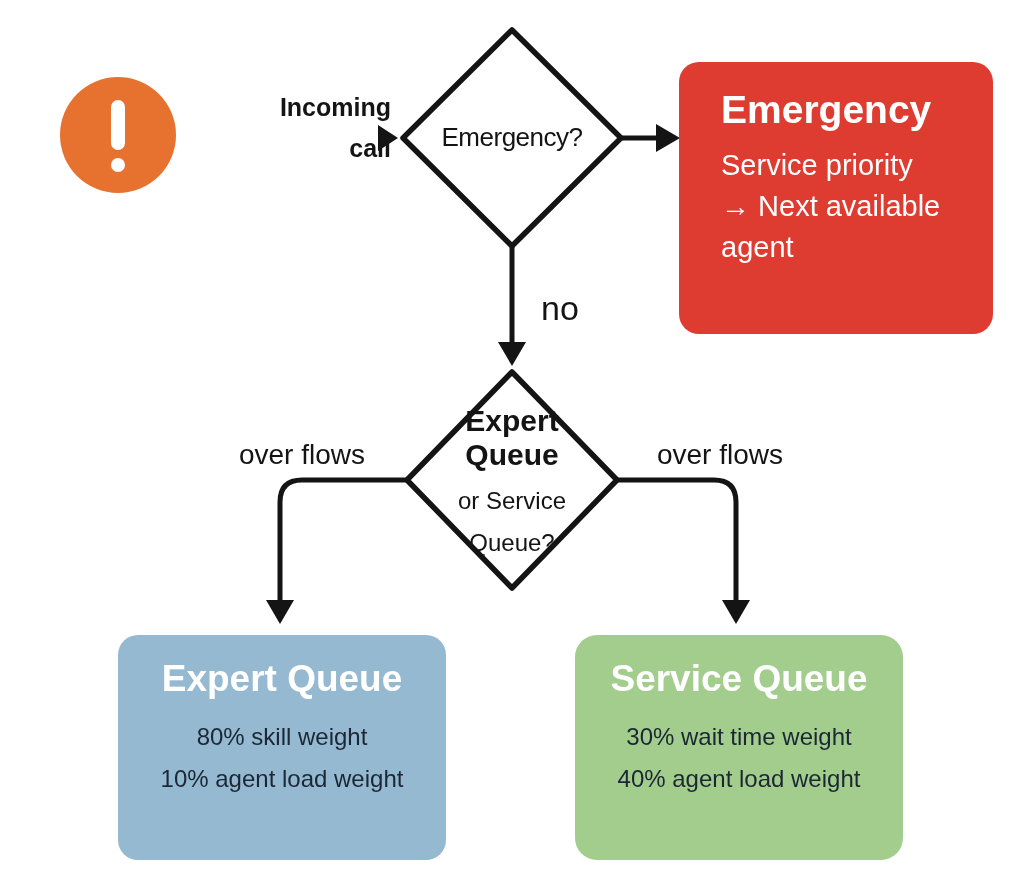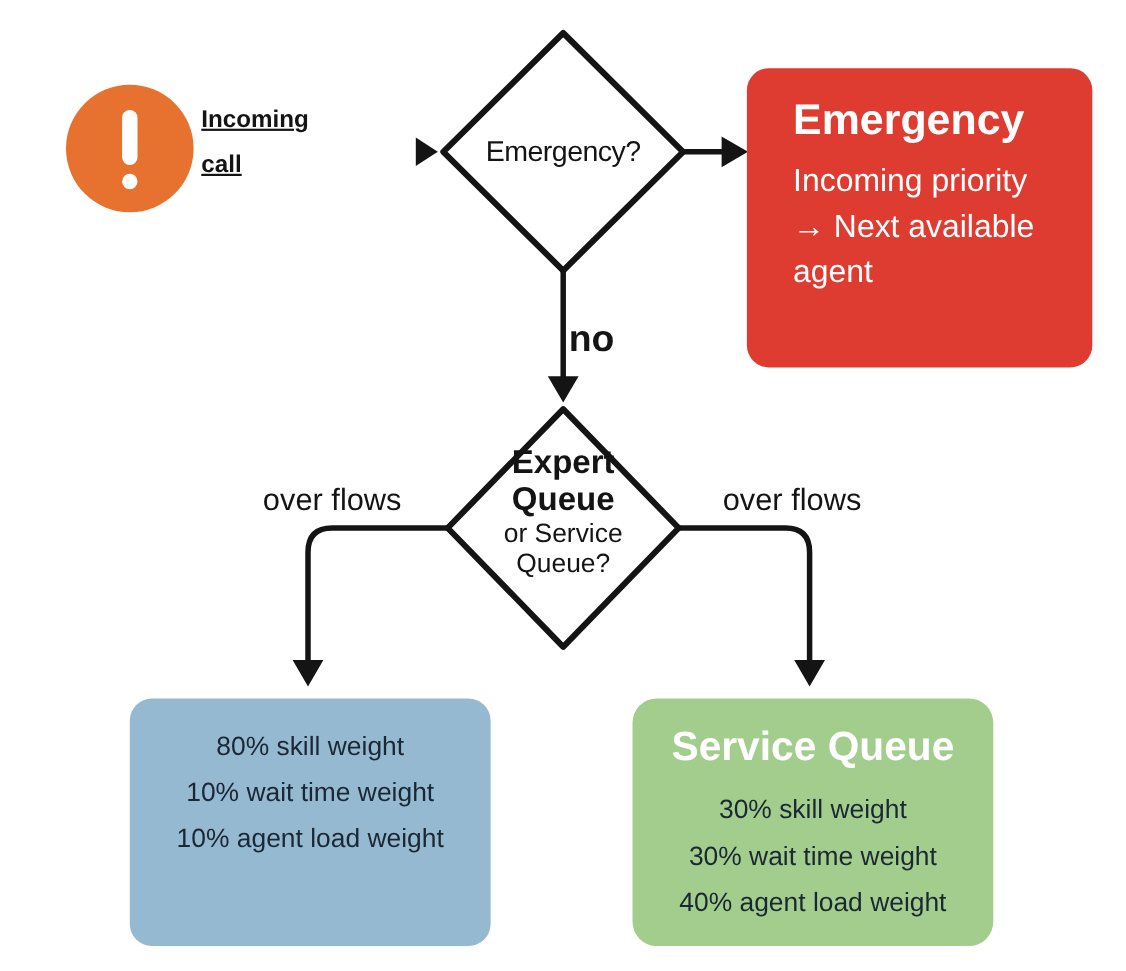--- a/index.html
+++ b/index.html
@@ -17,29 +17,29 @@
   .wires path.shape{stroke:var(--ink);stroke-width:5.5;fill:var(--white);stroke-linejoin:round;}
   .wires polygon.head{fill:var(--ink);stroke:none;}
 
   
   .alert-circle{position:absolute;left:60px;top:77px;width:116px;height:116px;border-radius:50%;
     background:var(--orange);}
   .alert-bar{position:absolute;left:51px;top:23px;width:14px;height:50px;border-radius:7px;background:var(--white);}
   .alert-dot{position:absolute;left:51px;top:81px;width:14px;height:14px;border-radius:50%;background:var(--white);}
 
   .label{position:absolute;color:var(--ink);}
-  .incoming{left:183px;top:87px;width:208px;text-align:left;font-size:22px;font-weight:bold;line-height:41px;text-decoration:underline;}
+  .incoming{left:183px;top:87px;width:208px;text-align:right;font-size:25px;font-weight:bold;line-height:41px;}
   .q1-label{left:402px;top:122px;width:220px;text-align:center;font-size:26px;letter-spacing:-0.5px;}
-  .no-label{left:517px;top:289px;font-size:34px;font-weight:bold;}
+  .no-label{left:541px;top:289px;font-size:34px;font-weight:normal;}
   .overflow-left{left:207px;top:439px;width:190px;text-align:center;font-size:28px;}
   .overflow-right{left:625px;top:439px;width:190px;text-align:center;font-size:28px;}
 
   .q2-label{left:407px;top:404px;width:210px;text-align:center;line-height:1;}
   .q2-big{font-size:30px;font-weight:bold;line-height:34px;}
-  .q2-small{font-size:24px;line-height:27px;margin-top:0;}
+  .q2-small{font-size:24px;line-height:27px;margin-top:15px;}
 
   
   .node-box{position:absolute;border-radius:20px;}
   .emergency-box{left:679px;top:62px;width:314px;height:272px;background:var(--red);
     color:var(--white);padding:26px 30px 0 42px;}
   .emergency-box .box-title{font-size:39px;font-weight:bold;margin-bottom:13px;}
   .emergency-box .box-line{font-size:29px;line-height:41px;max-width:242px;}
 
   .expert-box{left:118px;top:635px;width:328px;height:225px;background:var(--blue);text-align:center;padding-top:23px;}
   .service-box{left:575px;top:635px;width:328px;height:225px;background:var(--green);text-align:center;padding-top:23px;border-radius:22px;}
@@ -89,30 +89,29 @@
 
   <div class="label q2-label">
     <div class="q2-big">Expert</div>
     <div class="q2-big">Queue</div>
     <div class="q2-small">or Service</div>
     <div class="q2-small">Queue?</div>
   </div>
 
   <div class="node-box emergency-box">
     <div class="box-title">Emergency</div>
-    <div class="box-line">Incoming priority</div>
+    <div class="box-line">Service priority</div>
     <div class="box-line">→ Next available agent</div>
   </div>
 
   <div class="node-box expert-box">
+    <div class="queue-title">Expert Queue</div>
     <div class="queue-line">80% skill weight</div>
-    <div class="queue-line">10% wait time weight</div>
     <div class="queue-line">10% agent load weight</div>
   </div>
 
   <div class="node-box service-box">
     <div class="queue-title">Service Queue</div>
-    <div class="queue-line">30% skill weight</div>
     <div class="queue-line">30% wait time weight</div>
     <div class="queue-line">40% agent load weight</div>
   </div>
 
 </div>
 
 </body></html>

